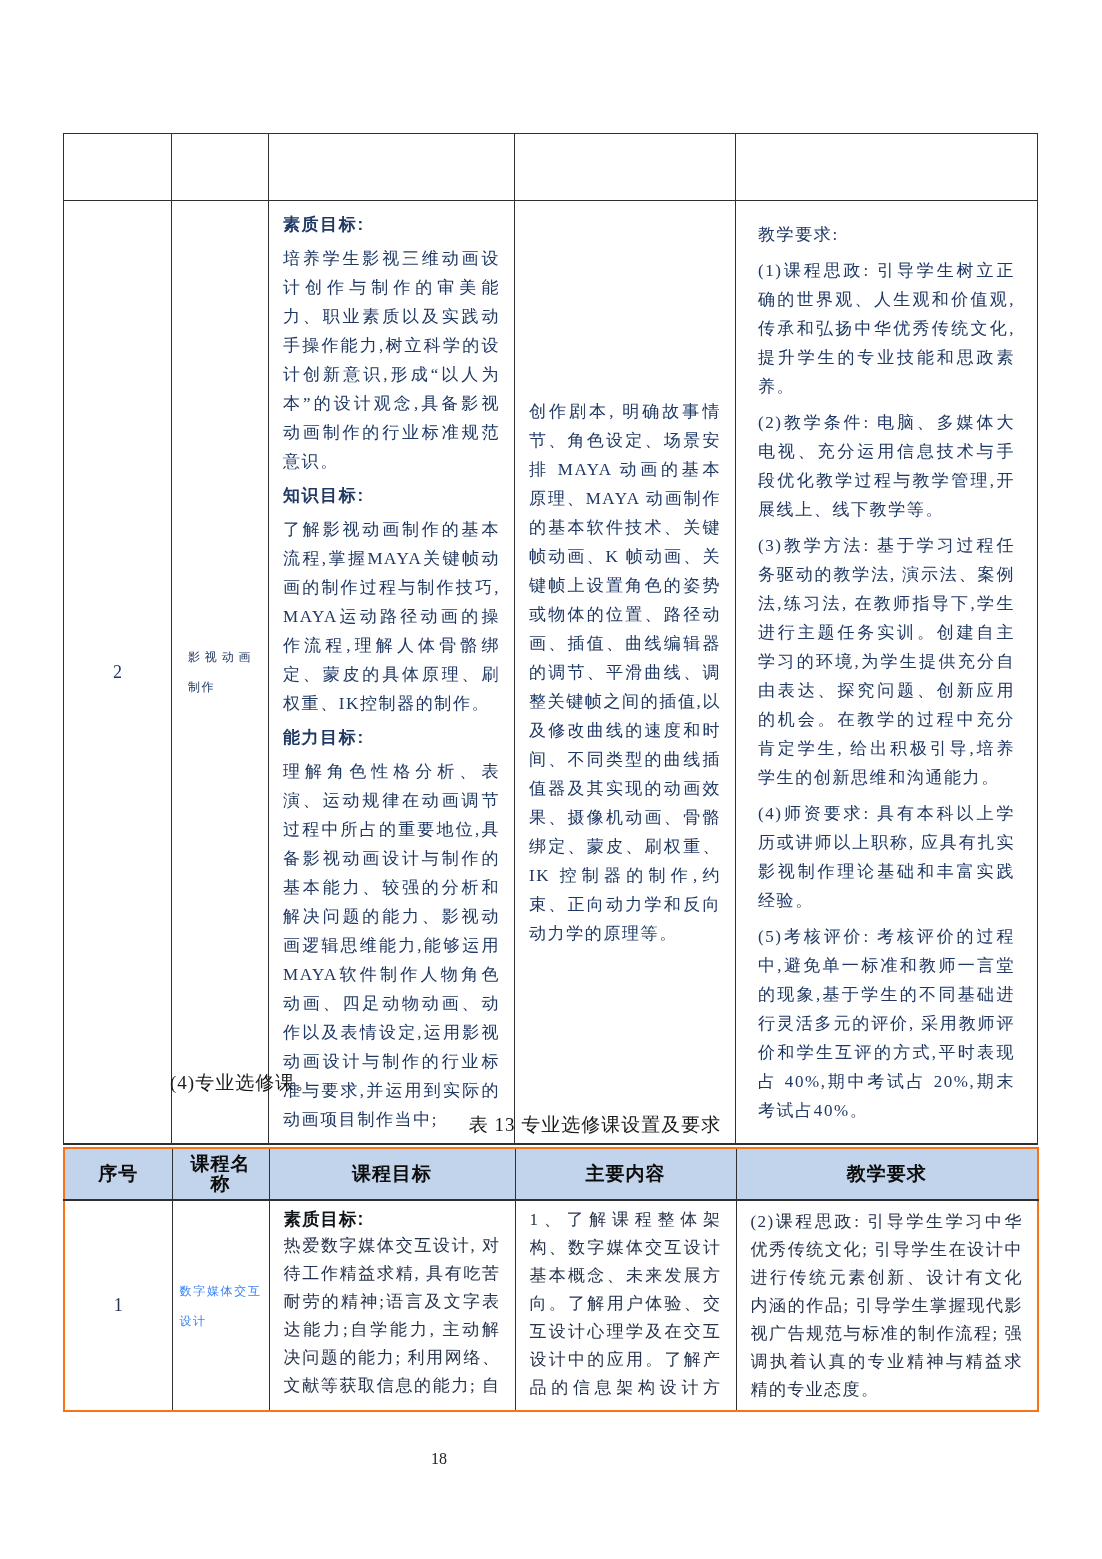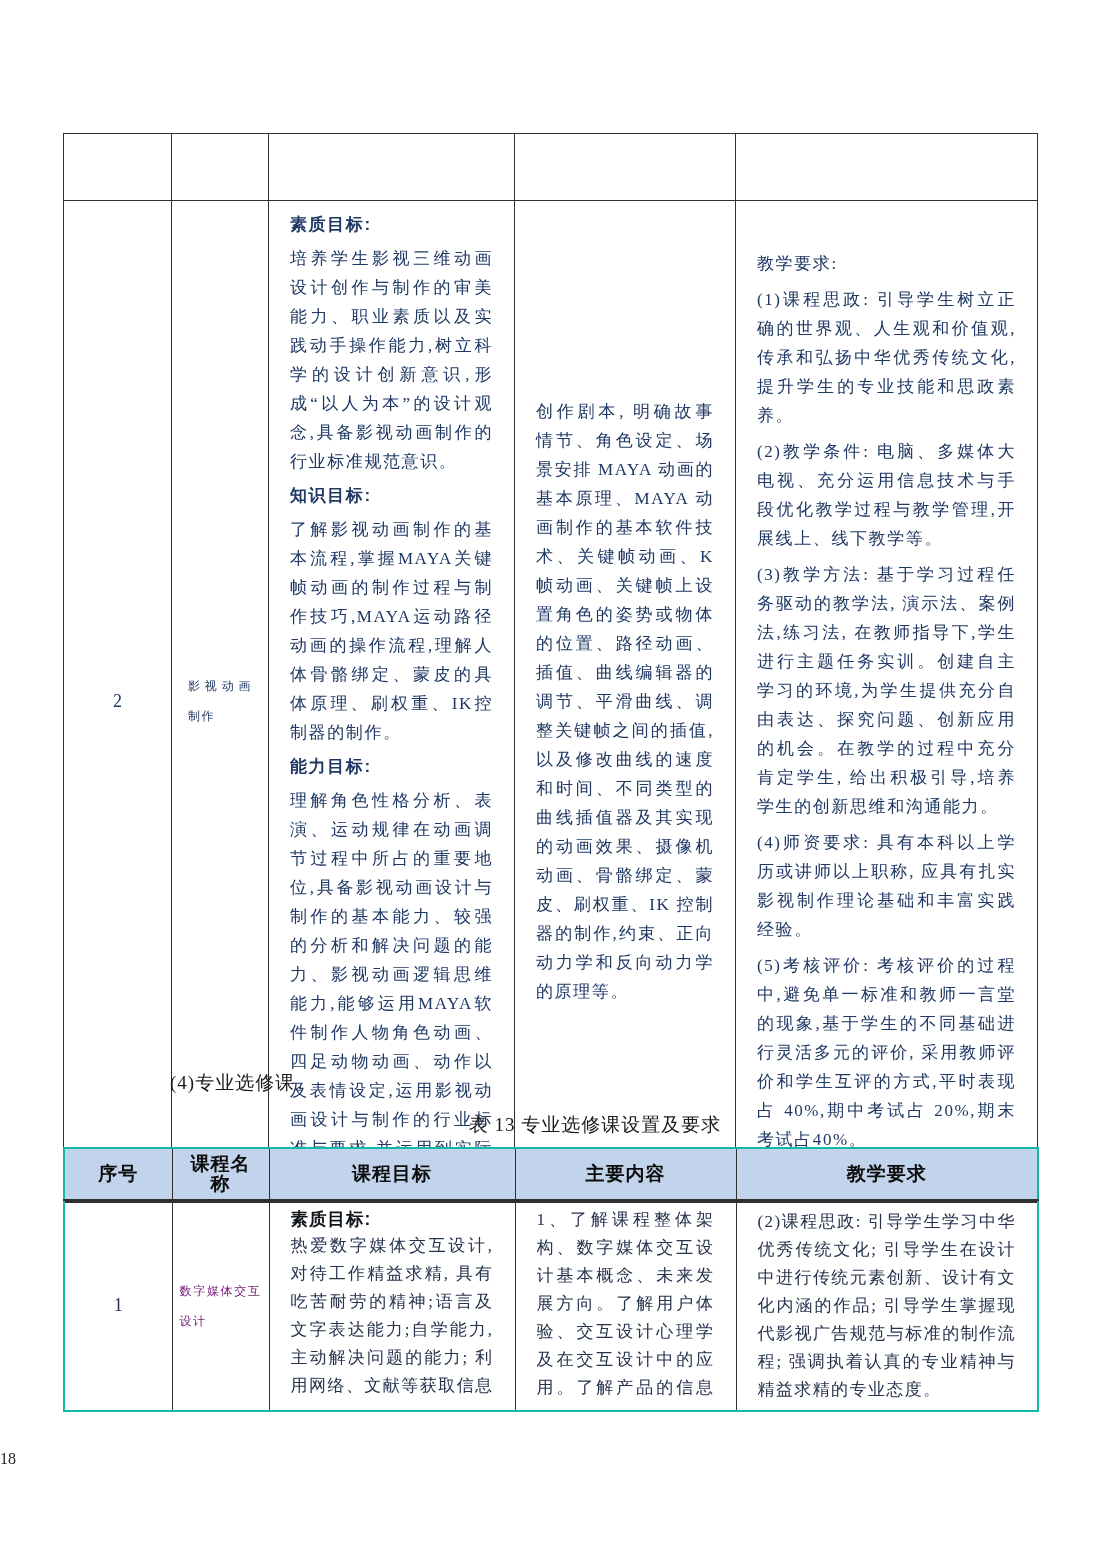--- a/index.html
+++ b/index.html
@@ -9,51 +9,51 @@
   td{border:1px solid #2f2f2f;padding:0;vertical-align:middle;overflow:hidden;}
 
   
   .t1{position:absolute;left:63px;top:133px;width:974px;}
   .t1 tr.carry td{height:66px;}
   .t1 tr.main td{height:828px;border-bottom:2px solid #2f2f2f;}
   .idx-cell{text-align:center;font-size:18px;color:#1f3864;}
   .name-cell{text-align:center;}
   .name-inner{display:inline-block;width:64px;font-size:12px;line-height:30px;
               letter-spacing:1.5px;color:#1f3864;text-align:justify;word-break:break-all;}
-  .pad{padding:4px 21px;}
+  .pad{padding:4px 14px;}
   .t1 p, .t1 .goal-h{margin:5px 0;font-size:17px;line-height:29px;letter-spacing:1.6px;
        text-align:justify;word-break:break-all;color:#1f3864;}
   .goal-h{font-family:"Liberation Sans",sans-serif;font-weight:bold;font-size:17.5px;
           letter-spacing:1px;margin:7px 0 1px;}
-  .req p{margin:7px 0;}
+  .req p{margin:7px 8px;}
 
   
   .sub-item{position:absolute;left:170px;top:1070px;font-size:19px;color:#1a1a1a;
             letter-spacing:1px;}
   .caption{position:absolute;left:0;top:1112px;width:1102px;text-align:center;
            font-size:19px;color:#1a1a1a;letter-spacing:1px;margin-left:44px;}
 
   
-  .t2{position:absolute;left:63px;top:1147px;width:974px;border:2px solid #14b8a6;}
+  .t2{position:absolute;left:63px;top:1147px;width:974px;border:2px solid #f97316;}
   .t2 thead td{height:50px;background:#c2d4eb;border-bottom:2px solid #2f2f2f;
       font-family:"Liberation Sans",sans-serif;font-weight:bold;font-size:19px;
       color:#0d0d0d;text-align:center;letter-spacing:1px;}
   .t2 tbody td{height:201px;vertical-align:top;}
   .t2 .idx-cell,.t2 .name-cell{vertical-align:middle;}
   .t2 .idx-cell{color:#26334d;}
   .hdr-wrap{display:inline-block;width:76px;line-height:20px;}
-  .t2 .name-inner{width:82px;color:#701a75;line-height:30px;}
+  .t2 .name-inner{width:82px;color:#3b82f6;line-height:30px;}
   .clip{height:194px;overflow:hidden;}
   .t2 p{margin:1px 0;font-size:17px;line-height:28px;letter-spacing:1.4px;
         text-align:justify;word-break:break-all;color:#26334d;}
   .t2 .goal-h{color:#0f1419;margin:2px 0 0;}
   .t2 .req p{margin:3px 0;}
 
   
-  .page-num{position:absolute;left:0;top:1450px;width:878px;text-align:left;
+  .page-num{position:absolute;left:0;top:1450px;width:878px;text-align:center;
             font-size:16px;color:#222;}
 </style>
 </head>
 <body>
 
 <div class="page">
 
   <table class="t1">
     <colgroup>
       <col style="width:108px">

